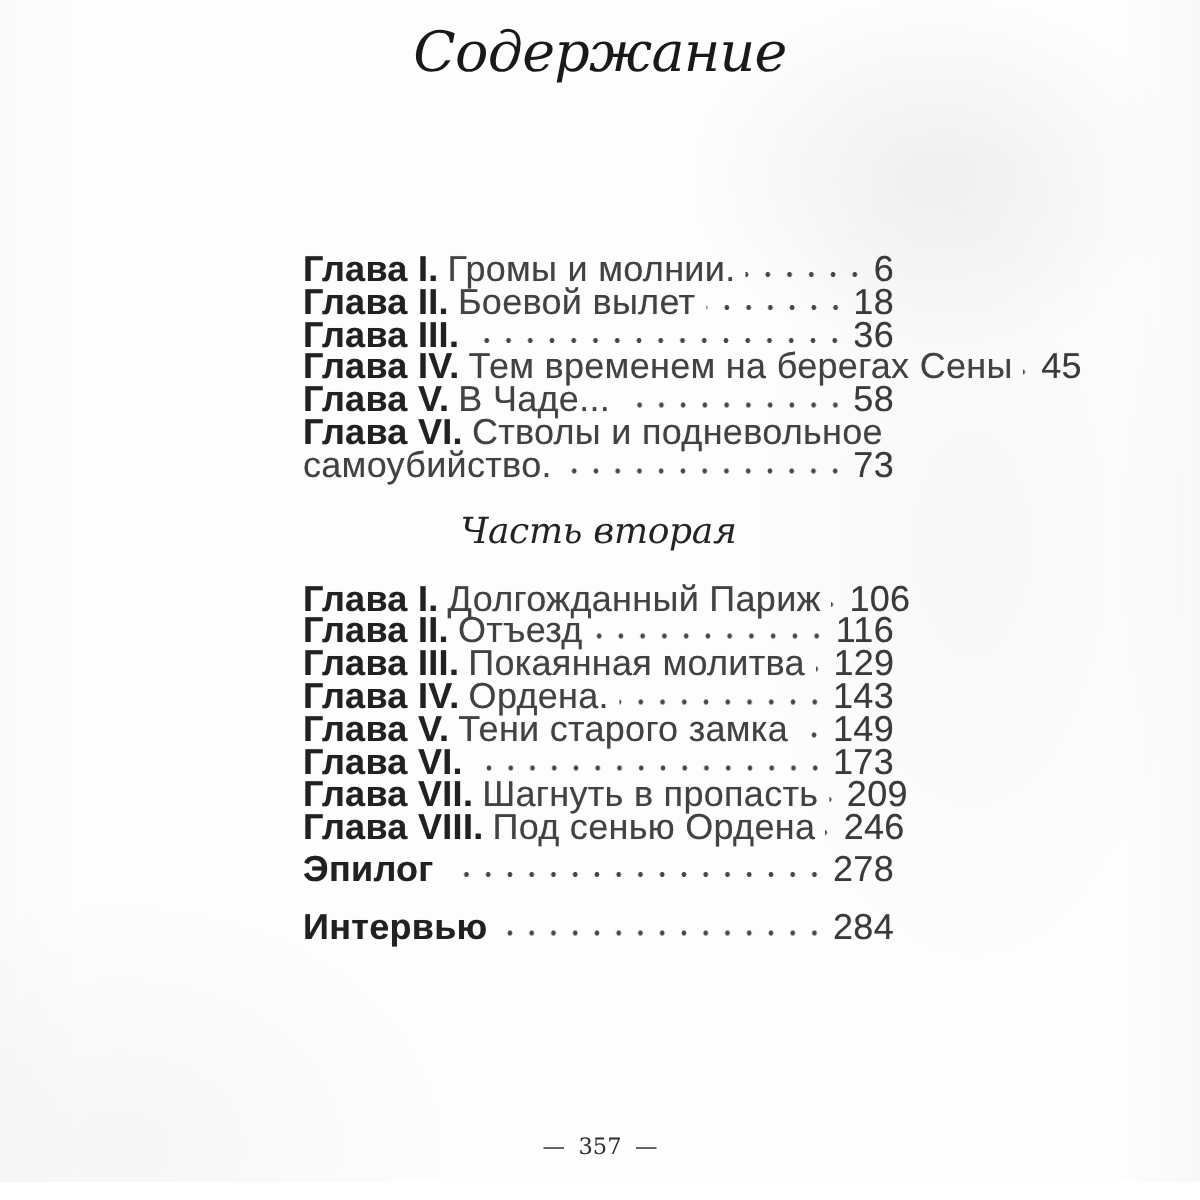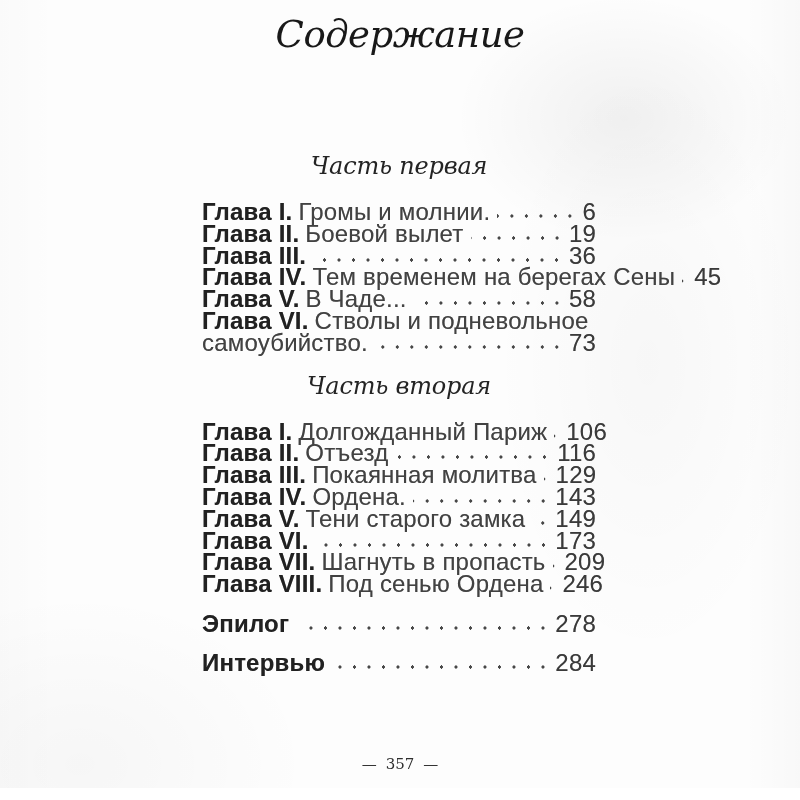--- a/index.html
+++ b/index.html
@@ -31,21 +31,21 @@
     position:absolute; left:202px; top:150px; width:394px;
   }
   .section-heading {
     font-family:"DejaVu Serif", serif;
     font-style:italic;
     font-size:24px; line-height:32px; letter-spacing:-0.2px;
     color:#242424; text-align:center;
   }
   .entries { margin-top:16px; }
   .entries + .section-heading { margin-top:19px; }
-  .extras { margin-top:18px; }
+  .extras { margin-top:6px; }
   .row {
     display:flex; align-items:baseline;
     height:21.8px; white-space:nowrap;
     font-size:24px; letter-spacing:0.2px;
     color:#424242;
     text-shadow:0 0 0.5px rgba(70,70,70,0.45);
   }
   .row.extra + .row.extra { margin-top:17px; }
   .label { font-weight:700; color:#212121; margin-right:6px; flex-shrink:0; }
   .ctitle { flex-shrink:0; }
@@ -70,33 +70,32 @@
 </head>
 <body>
 
 <div class="page">
   <div class="shading"></div>
 
   <h1 class="title">Содержание</h1>
 
   <div class="content">
     <div id="sections">
-        <div class="section-heading">Часть первая</div>
         <div class="entries">
           <div class="row">
             <span class="label">Глава I.</span>
             <span class="ctitle">Громы и молнии.</span>
             <span class="leader"></span>
             <span class="pnum">6</span>
           </div>
           <div class="row">
             <span class="label">Глава II.</span>
             <span class="ctitle">Боевой вылет</span>
             <span class="leader"></span>
-            <span class="pnum">19</span>
+            <span class="pnum">18</span>
           </div>
           <div class="row">
             <span class="label">Глава III.</span>
             <span class="leader"></span>
             <span class="pnum">36</span>
           </div>
           <div class="row">
             <span class="label">Глава IV.</span>
             <span class="ctitle">Тем временем на берегах Сены</span>
             <span class="leader"></span>

